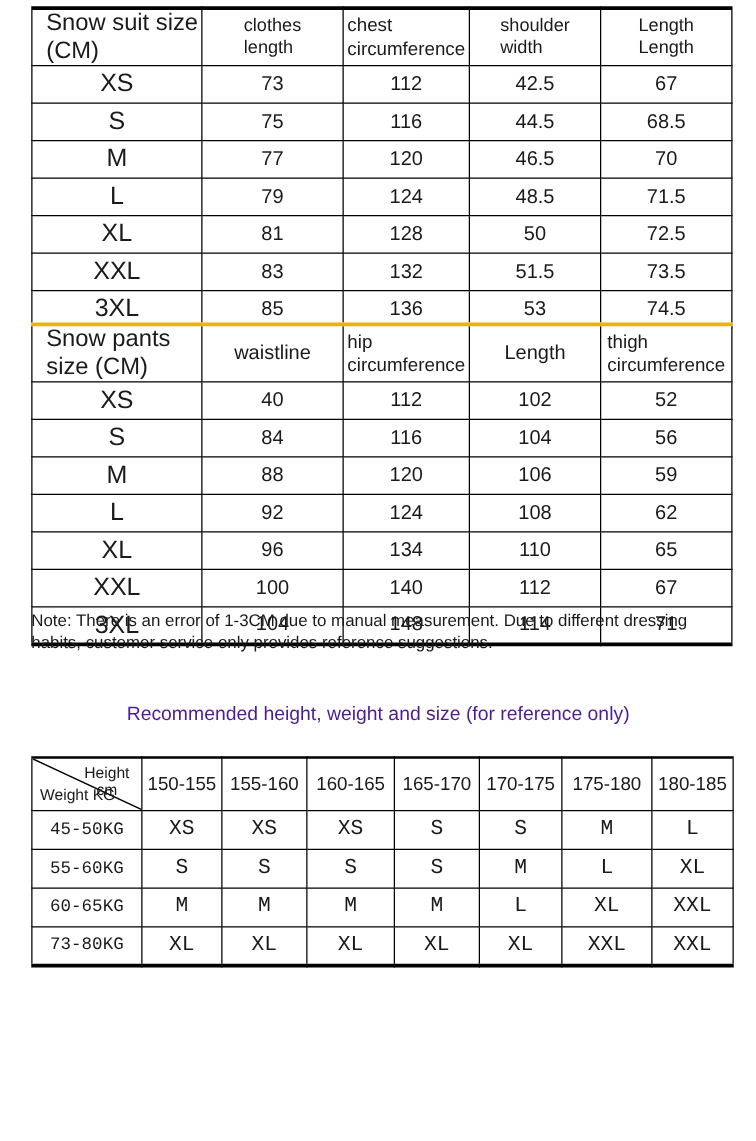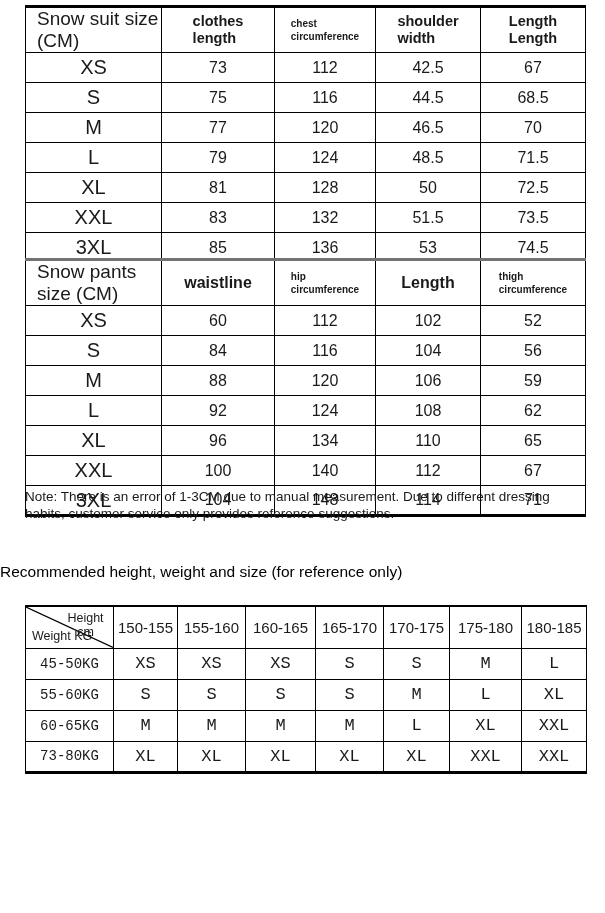--- a/index.html
+++ b/index.html
@@ -23,52 +23,53 @@
     background: #ffffff;
   }
   table.t td {
     border: 1px solid #000000;
     text-align: center;
     vertical-align: middle;
     padding: 0;
     overflow: hidden;
   }
   .suit  { top: 5px;   width: 560px; border-top: 3px solid #000; }
-  .pants { top: 258px; width: 560px; border-top: 3px solid #737373; border-bottom: 3px solid #000; padding-left: 47px; }
+  .pants { top: 258px; width: 560px; border-top: 3px solid #eab308; border-bottom: 3px solid #000; padding-left: 47px; }
   .reco  { top: 605px; width: 561px; border-top: 2px solid #000; border-bottom: 3px solid #000; }
   .hrow  { height: 40px; }
   .drow  { height: 30px; }
   .hrow2 { height: 42px; }
   .drow2 { height: 31px; font-family: Liberation Mono, monospace; }
   .tl {
     text-align: left !important;
     padding-left: 11px !important;
     font-size: 19px;
   }
-  .hb { display: inline-block; text-align: left; font-size: 14.5px; line-height: 1.18; font-weight: bold; }
-  .hb.sm  { font-size: 10px; line-height: 1.3; }
+  .hb { display: inline-block; text-align: left; font-size: 14.5px; line-height: 1.18; }
+  .hb.sm  { font-size: 15px; line-height: 1.3; }
   .hb.one { font-size: 16px; }
   .size { font-size: 20px; }
   .num  { font-size: 16px; }
   .note {
     position: absolute;
     left: 25px; top: 488px; width: 562px;
     margin: 0;
     font-size: 13.5px;
     line-height: 1.28;
     color: #1a1a1a;
     text-align: left;
   }
   .subtitle {
     position: absolute;
     left: 0; top: 563px; width: 605px;
     margin: 0;
+    text-align: center;
     font-size: 15.5px;
     font-weight: 400;
-    color: #000000;
+    color: #4c1d95;
   }
   .corner { position: relative; }
   .diag { position: absolute; left: 0; top: 0; width: 100%; height: 100%; display: block; }
   .ctop { position: absolute; top: 4px;  right: 4px; font-size: 12.5px; margin-left: 36px; }
   .cbot { position: absolute; bottom: 5px; left: 6px; font-size: 12.5px; }
   .hcell { font-size: 15px; }
   .wcell { font-size: 14px; }
   .scell { font-size: 17px; }
 </style>
 </head>
@@ -155,21 +156,21 @@
     <tbody>
       <tr class="hrow">
         <td class="tl">Snow pants size (CM)</td>
         <td><div class="hb one">waistline</div></td>
         <td><div class="hb sm"><div>hip</div><div>circumference</div></div></td>
         <td><div class="hb one">Length</div></td>
         <td><div class="hb sm"><div>thigh</div><div>circumference</div></div></td>
       </tr>
       <tr class="drow">
         <td class="size">XS</td>
-        <td class="num">60</td>
+        <td class="num">40</td>
         <td class="num">112</td>
         <td class="num">102</td>
         <td class="num">52</td>
       </tr>
       <tr class="drow">
         <td class="size">S</td>
         <td class="num">84</td>
         <td class="num">116</td>
         <td class="num">104</td>
         <td class="num">56</td>

